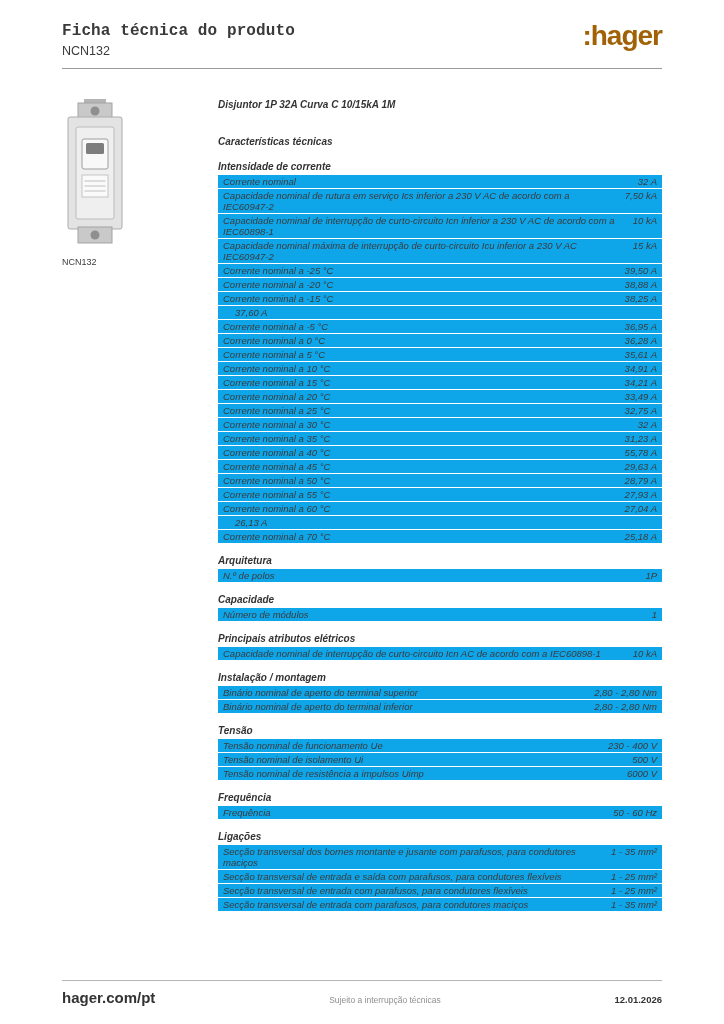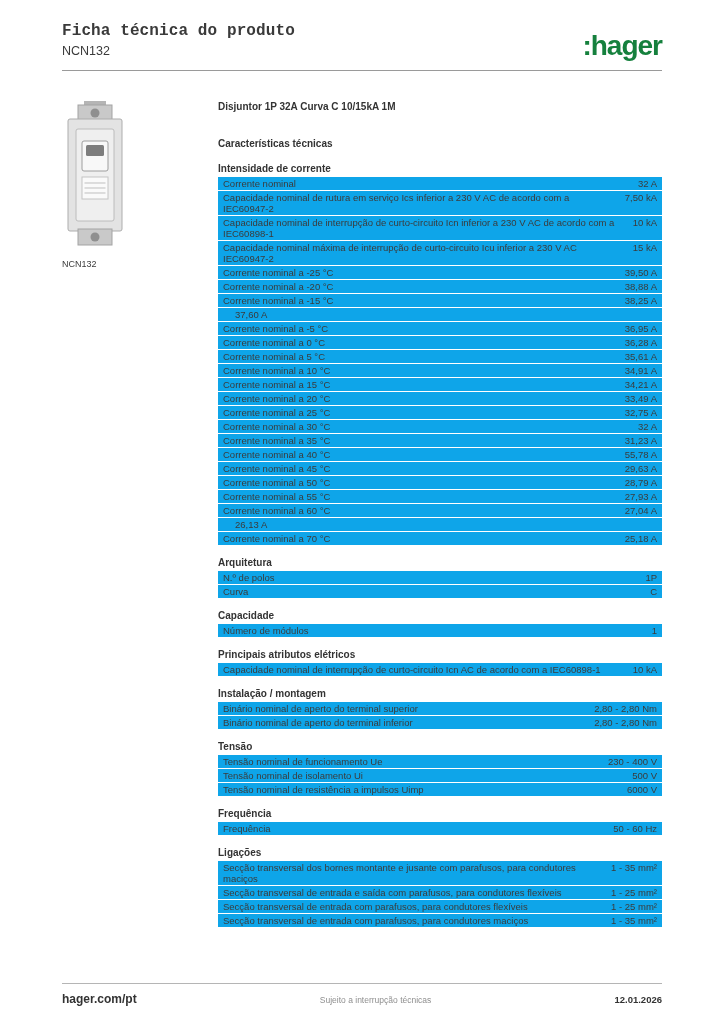--- a/index.html
+++ b/index.html
@@ -11,44 +11,44 @@
     position:relative;
     overflow:hidden;
   }
   .page { padding:22px 62px 0 62px; height:100%; position:relative; overflow:hidden; }
   .header {
     display:flex; justify-content:space-between; align-items:flex-start;
     padding-bottom:10px; border-bottom:1px solid #9a9a9a;
   }
   .doc-title { font-size:16px; font-weight:bold; color:#3a3a3a; letter-spacing:0.1px;font-family:Liberation Mono, monospace; }
   .doc-subtitle { font-size:12.5px; margin-top:4px; color:#3a3a3a; }
-  .logo { font-size:28px; font-weight:bold; color:#15803d; letter-spacing:-1px; line-height:1;margin-top:10px; }
+  .logo { font-size:28px; font-weight:bold; color:#a16207; letter-spacing:-1px; line-height:1; }
   .content { display:flex; margin-top:30px; }
   .left-col { width:156px; flex:0 0 156px; }
   .breaker { width:66px; }
   .img-caption { font-size:9px; margin-top:10px; color:#3b3b3b; }
-  .main { flex:1; min-width:0; }
+  .main { flex:1; min-width:0;font-style:italic; }
   .product-title { font-size:10px; font-weight:bold; margin-bottom:26px; color:#333; }
   .tech-title { font-size:10px; font-weight:bold; margin-bottom:14px; color:#333; }
   .section-title { font-size:10px; font-weight:bold; margin-top:12px; margin-bottom:3px; color:#333; }
   .spec-row {
     display:flex; align-items:flex-start;
     background:#0ea5e9;
     margin-bottom:1px;
     padding:1px 5px;
     font-size:9.5px; line-height:11px;
   }
   .spec-label { flex:1; }
   .spec-value { white-space:nowrap; margin-left:12px; text-align:right; }
   .footer {
     position:absolute; left:62px; right:62px; bottom:18px;
     border-top:1px solid #b5b5b5; padding-top:8px;
     display:flex; justify-content:space-between; align-items:baseline;
   }
-  .footer-left  { font-size:12px; font-weight:bold; color:#333; }
+  .footer-left  { font-size:15px; font-weight:bold; color:#333; }
   .footer-center{ font-size:8.5px; color:#8f8f8f; }
   .footer-right { font-size:9.5px; font-weight:bold; color:#333; }
   .breaker svg { display:block; }
 </style>
 </head>
 <body>
 
 <div class="page">
 
   <div class="header">
@@ -182,24 +182,20 @@
               <div class="spec-label">Corrente nominal a 70 °C</div>
               <div class="spec-value">25,18 A</div>
             </div>
           </div>
           <div class="section">
             <div class="section-title">Arquitetura</div>
             <div class="spec-row">
               <div class="spec-label">N.º de polos</div>
               <div class="spec-value">1P</div>
             </div>
-            <div class="spec-row">
-              <div class="spec-label">Curva</div>
-              <div class="spec-value">C</div>
-            </div>
           </div>
           <div class="section">
             <div class="section-title">Capacidade</div>
             <div class="spec-row">
               <div class="spec-label">Número de módulos</div>
               <div class="spec-value">1</div>
             </div>
           </div>
           <div class="section">
             <div class="section-title">Principais atributos elétricos</div>

